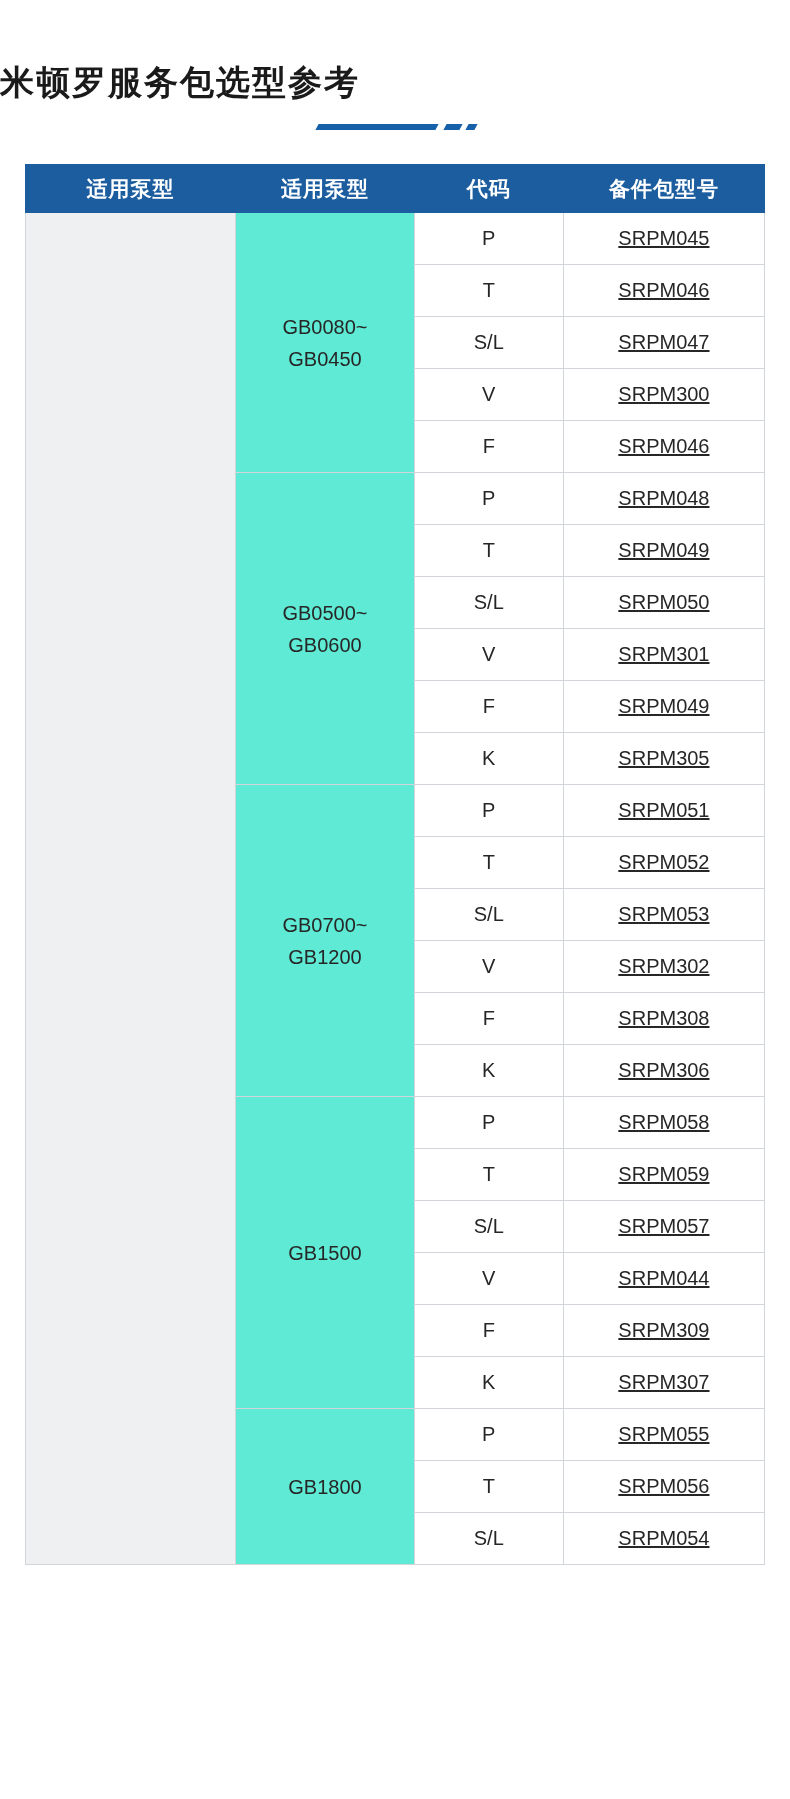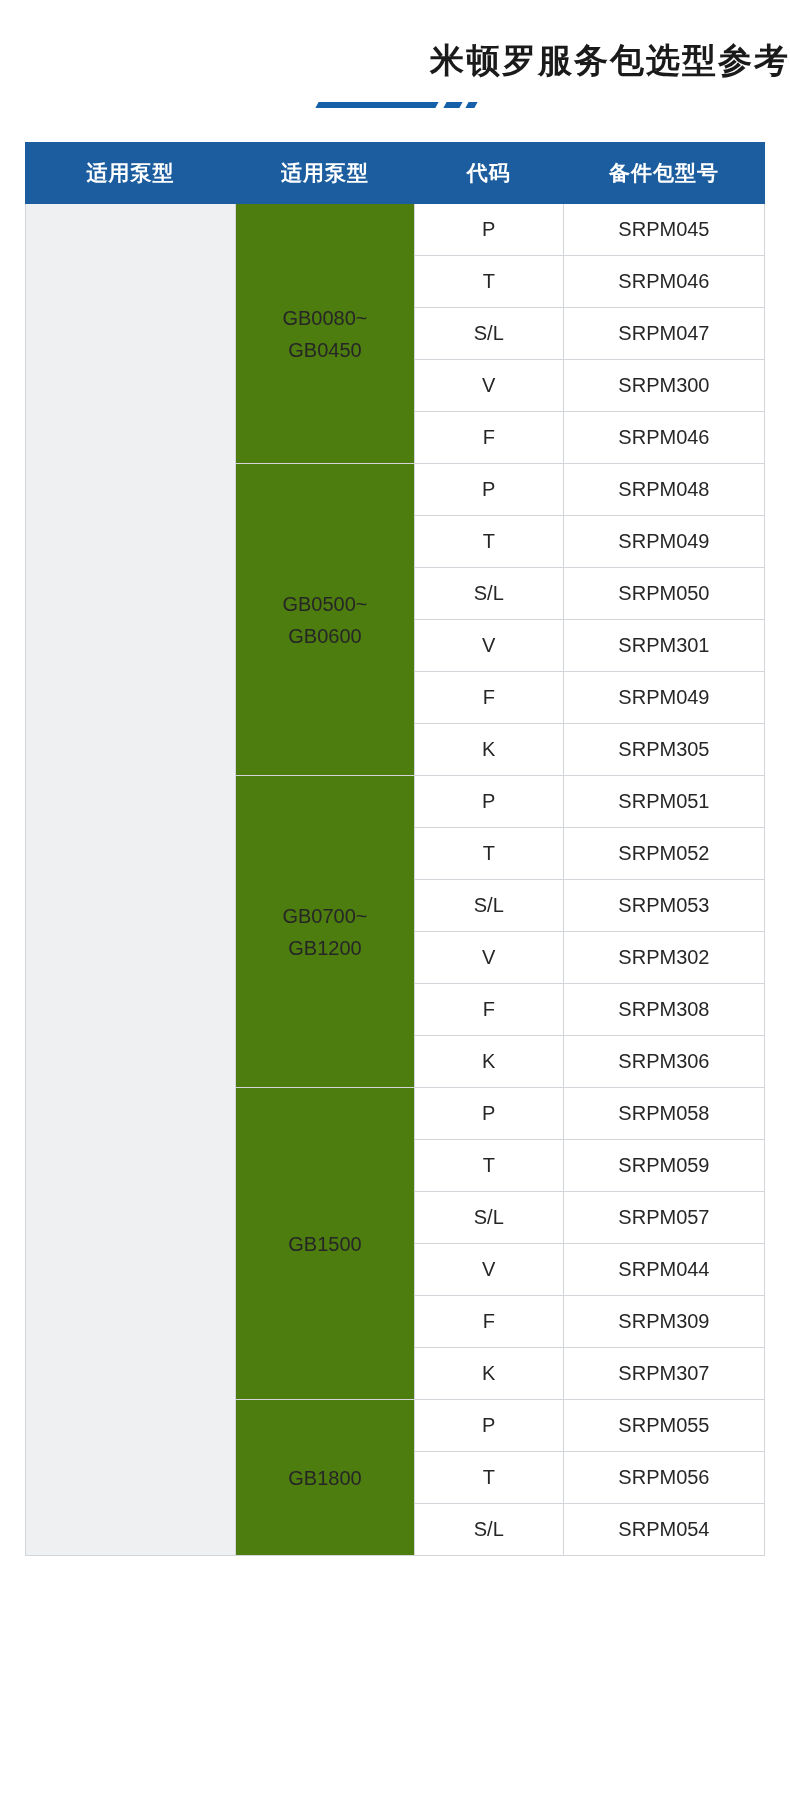--- a/index.html
+++ b/index.html
@@ -11,26 +11,26 @@
     font-family: "Liberation Sans", "DejaVu Sans", sans-serif;
   }
   .page {
     width: 790px;
     min-height: 1799px;
     background: #ffffff;
     position: relative;
     overflow: hidden;
   }
   .title {
-    text-align: right;
+    text-align: left;
     font-size: 34px;
     font-weight: bold;
     color: #1a1a1a;
     letter-spacing: 2px;
-    padding-top: 38px;
+    padding-top: 60px;
     padding-bottom: 14px;
   }
   .divider {
     width: 200px;
     height: 14px;
     margin: 0 auto 30px auto;
     position: relative;
   }
   .divider .bar-main {
     position: absolute;
@@ -69,46 +69,47 @@
   }
   table.spec col.c1 { width: 186px; }
   table.spec col.c2 { width: 158px; }
   table.spec col.c3 { width: 132px; }
   table.spec col.c4 { width: 178px; }
   table.spec th {
     background: #1b5d9e;
     color: #ffffff;
     font-size: 21px;
     font-weight: bold;
-    height: 61px;
+    height: 48px;
     text-align: center;
     border: 1px solid #1b5d9e;
     letter-spacing: 1px;
   }
   table.spec td {
     border: 1px solid #d2d6da;
     text-align: center;
     font-size: 20px;
     color: #262626;
     height: 52px;
     padding: 2px 4px;
   }
   td.pumptype {
     background: #eef0f2;
   }
   td.model {
-    background: #4d7c0f;
+    background: #5eead4;
     font-size: 20px;
     line-height: 1.6;
   }
   td.code {
     background: #ffffff;
   }
   td.kit {
     background: #ffffff;
+    text-decoration: underline;
   }
   .model span { display: block; }
 </style>
 </head>
 <body>
 
 <div class="page">
 
   <div class="title">米顿罗服务包选型参考</div>
 

